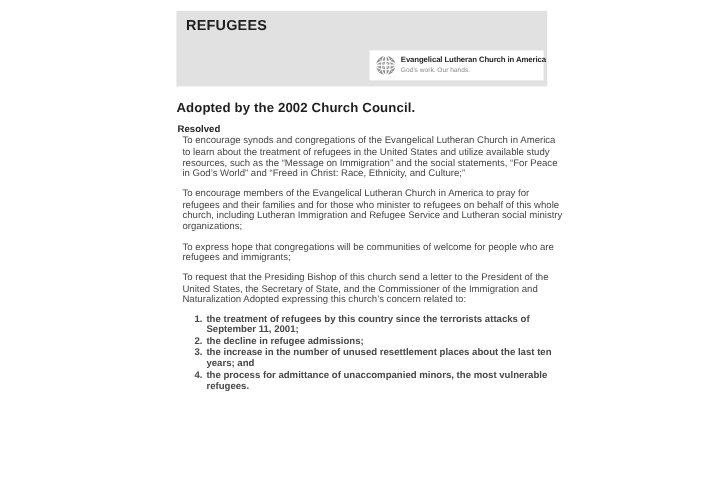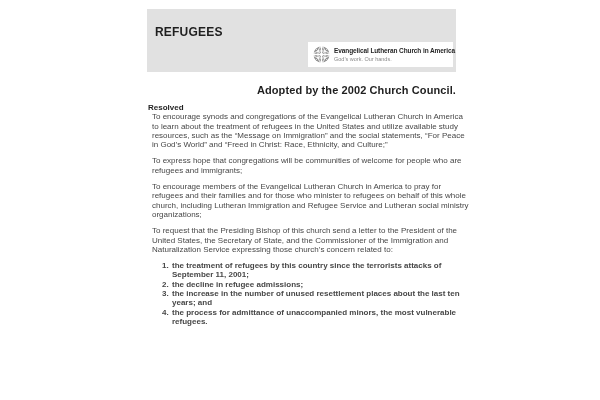--- a/index.html
+++ b/index.html
@@ -4,36 +4,36 @@
 <style>
   html, body { margin:0; padding:0; }
   body {
     width:600px; height:400px; position:relative;
     background:#ffffff;
     font-family:"Liberation Sans","DejaVu Sans",sans-serif;
     overflow:hidden;
   }
   .header-box {
     position:absolute; left:147px; top:9px; width:309px; height:63px;
-    background:#e1e1e1; box-sizing:border-box; padding:16px 0 0 8px;
+    background:#e1e1e1; box-sizing:border-box; padding:5px 0 0 8px;
   }
   .h-title  { font-size:12px; font-weight:bold; color:#1f1f1f; line-height:15px; letter-spacing:0.2px; }
   .h-sub, .h-code { font-size:11.5px; color:#4d4d4d; line-height:15px; }
   .logo-box {
     position:absolute; left:308px; top:42px; width:145px; height:25px;
     background:#ffffff; display:flex; align-items:center;
     box-sizing:border-box; padding-left:5px;
   }
   .logo-icon { flex:0 0 auto; display:block; margin-right:4px; }
   .logo-icon svg { display:block; }
   .logo-text { display:flex; flex-direction:column; justify-content:center; }
   .org     { font-size:6.5px; font-weight:bold; color:#262626; letter-spacing:-0.1px; white-space:nowrap; }
   .tagline { font-size:5.5px; color:#8a8a8a; margin-top:1.5px; }
   .adopted {
-    position:absolute; left:147px; top:84px; width:309px; text-align:right;
+    position:absolute; left:147px; top:84px; width:309px; text-align:left;
     font-size:11px; font-weight:bold; color:#1f1f1f; letter-spacing:0.1px;
   }
   .content {
     position:absolute; left:148px; top:103px; width:321px;
     font-size:8px; line-height:9.3px; color:#474747;
   }
   .content p { margin:0 0 7px 4px; }
   .resolved  { font-weight:bold; color:#1f1f1f; margin:0 0 0 0 !important; }
   .content ol { margin:0; padding-left:23px;font-weight:bold; }
   .content li { margin:0; padding-left:1px; }
@@ -59,22 +59,22 @@
     <span class="org">Evangelical Lutheran Church in America</span>
     <span class="tagline">God’s work. Our hands.</span>
   </span>
 </div>
 
 <div class="adopted">Adopted by the 2002 Church Council.</div>
 
 <div class="content">
   <p class="resolved">Resolved</p>
   <p>To encourage synods and congregations of the Evangelical Lutheran Church in America to learn about the treatment of refugees in the United States and utilize available study resources, such as the “Message on Immigration” and the social statements, “For Peace in God’s World” and “Freed in Christ: Race, Ethnicity, and Culture;”</p>
+  <p>To encourage members of the Evangelical Lutheran Church in America to pray for refugees and their families and for those who minister to refugees on behalf of this whole church, including Lutheran Immigration and Refugee Service and Lutheran social ministry organizations;</p>
   <p>To express hope that congregations will be communities of welcome for people who are refugees and immigrants;</p>
-  <p>To encourage members of the Evangelical Lutheran Church in America to pray for refugees and their families and for those who minister to refugees on behalf of this whole church, including Lutheran Immigration and Refugee Service and Lutheran social ministry organizations;</p>
-  <p>To request that the Presiding Bishop of this church send a letter to the President of the United States, the Secretary of State, and the Commissioner of the Immigration and Naturalization Service expressing those church’s concern related to:</p>
+  <p>To request that the Presiding Bishop of this church send a letter to the President of the United States, the Secretary of State, and the Commissioner of the Immigration and Naturalization Adopted expressing this church’s concern related to:</p>
   <ol>
     <li>the treatment of refugees by this country since the terrorists attacks of September 11, 2001;</li>
     <li>the decline in refugee admissions;</li>
     <li>the increase in the number of unused resettlement places about the last ten years; and</li>
     <li>the process for admittance of unaccompanied minors, the most vulnerable refugees.</li>
   </ol>
 </div>
 
 </body></html>

